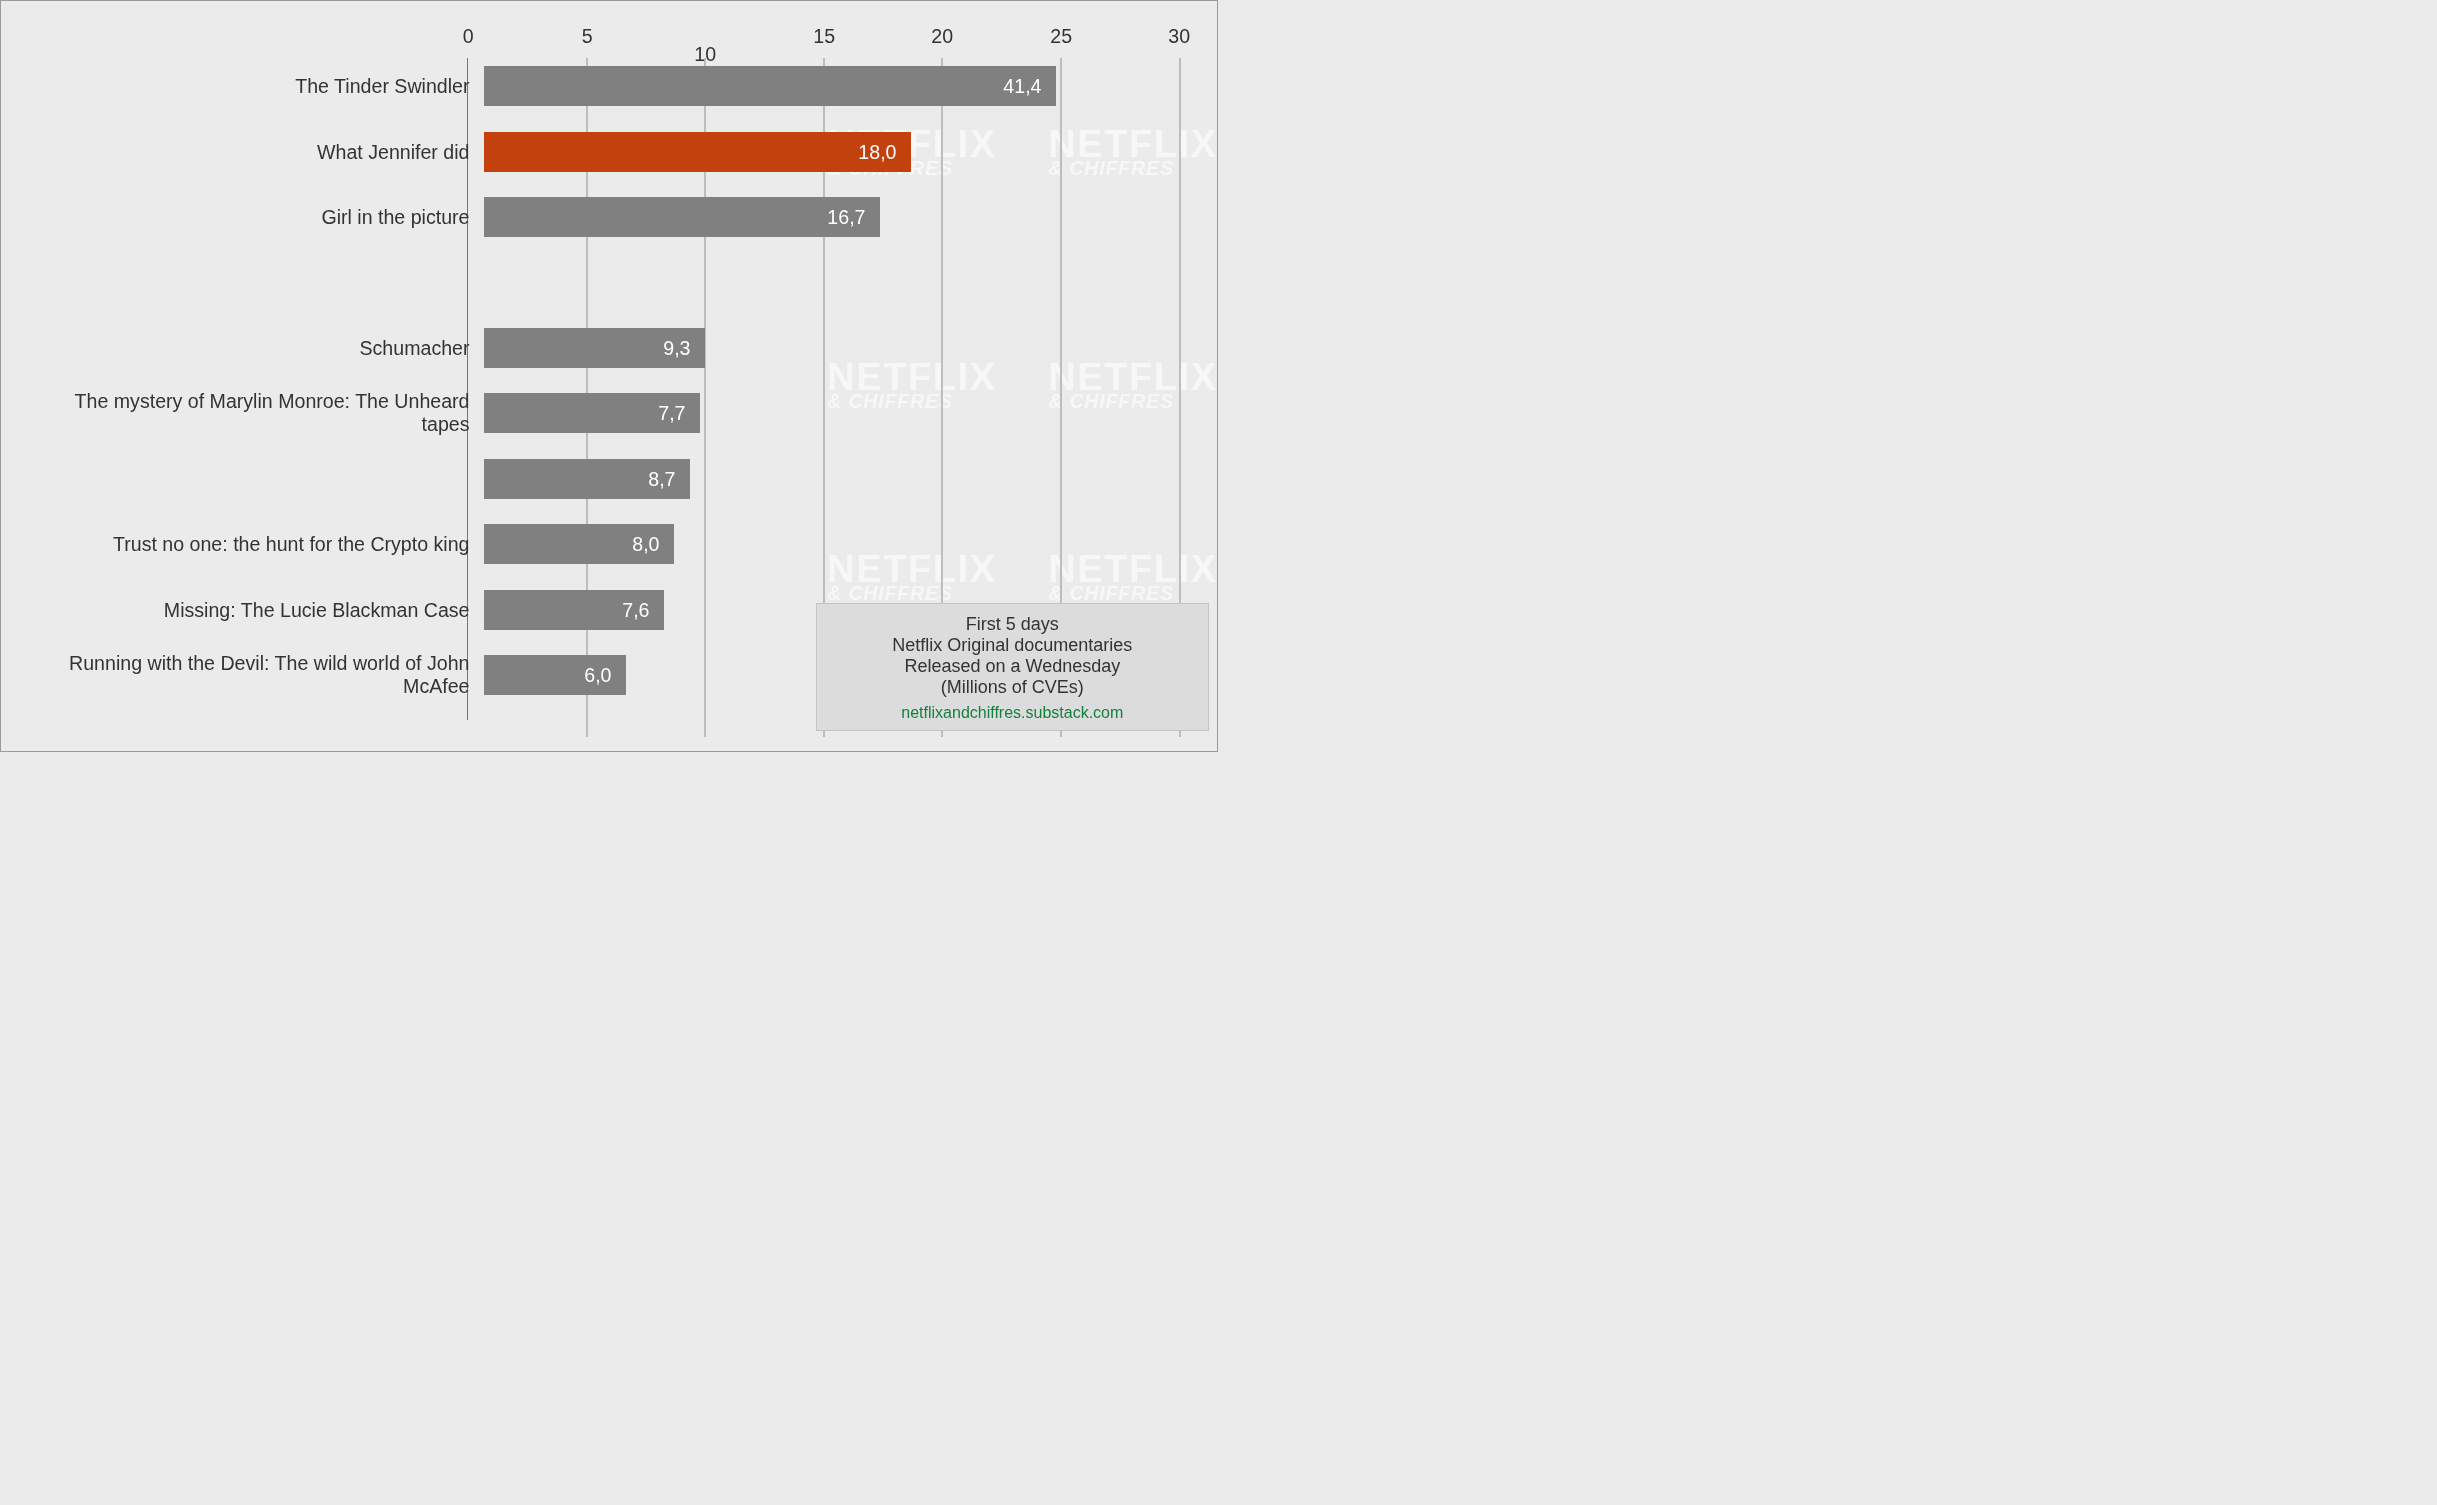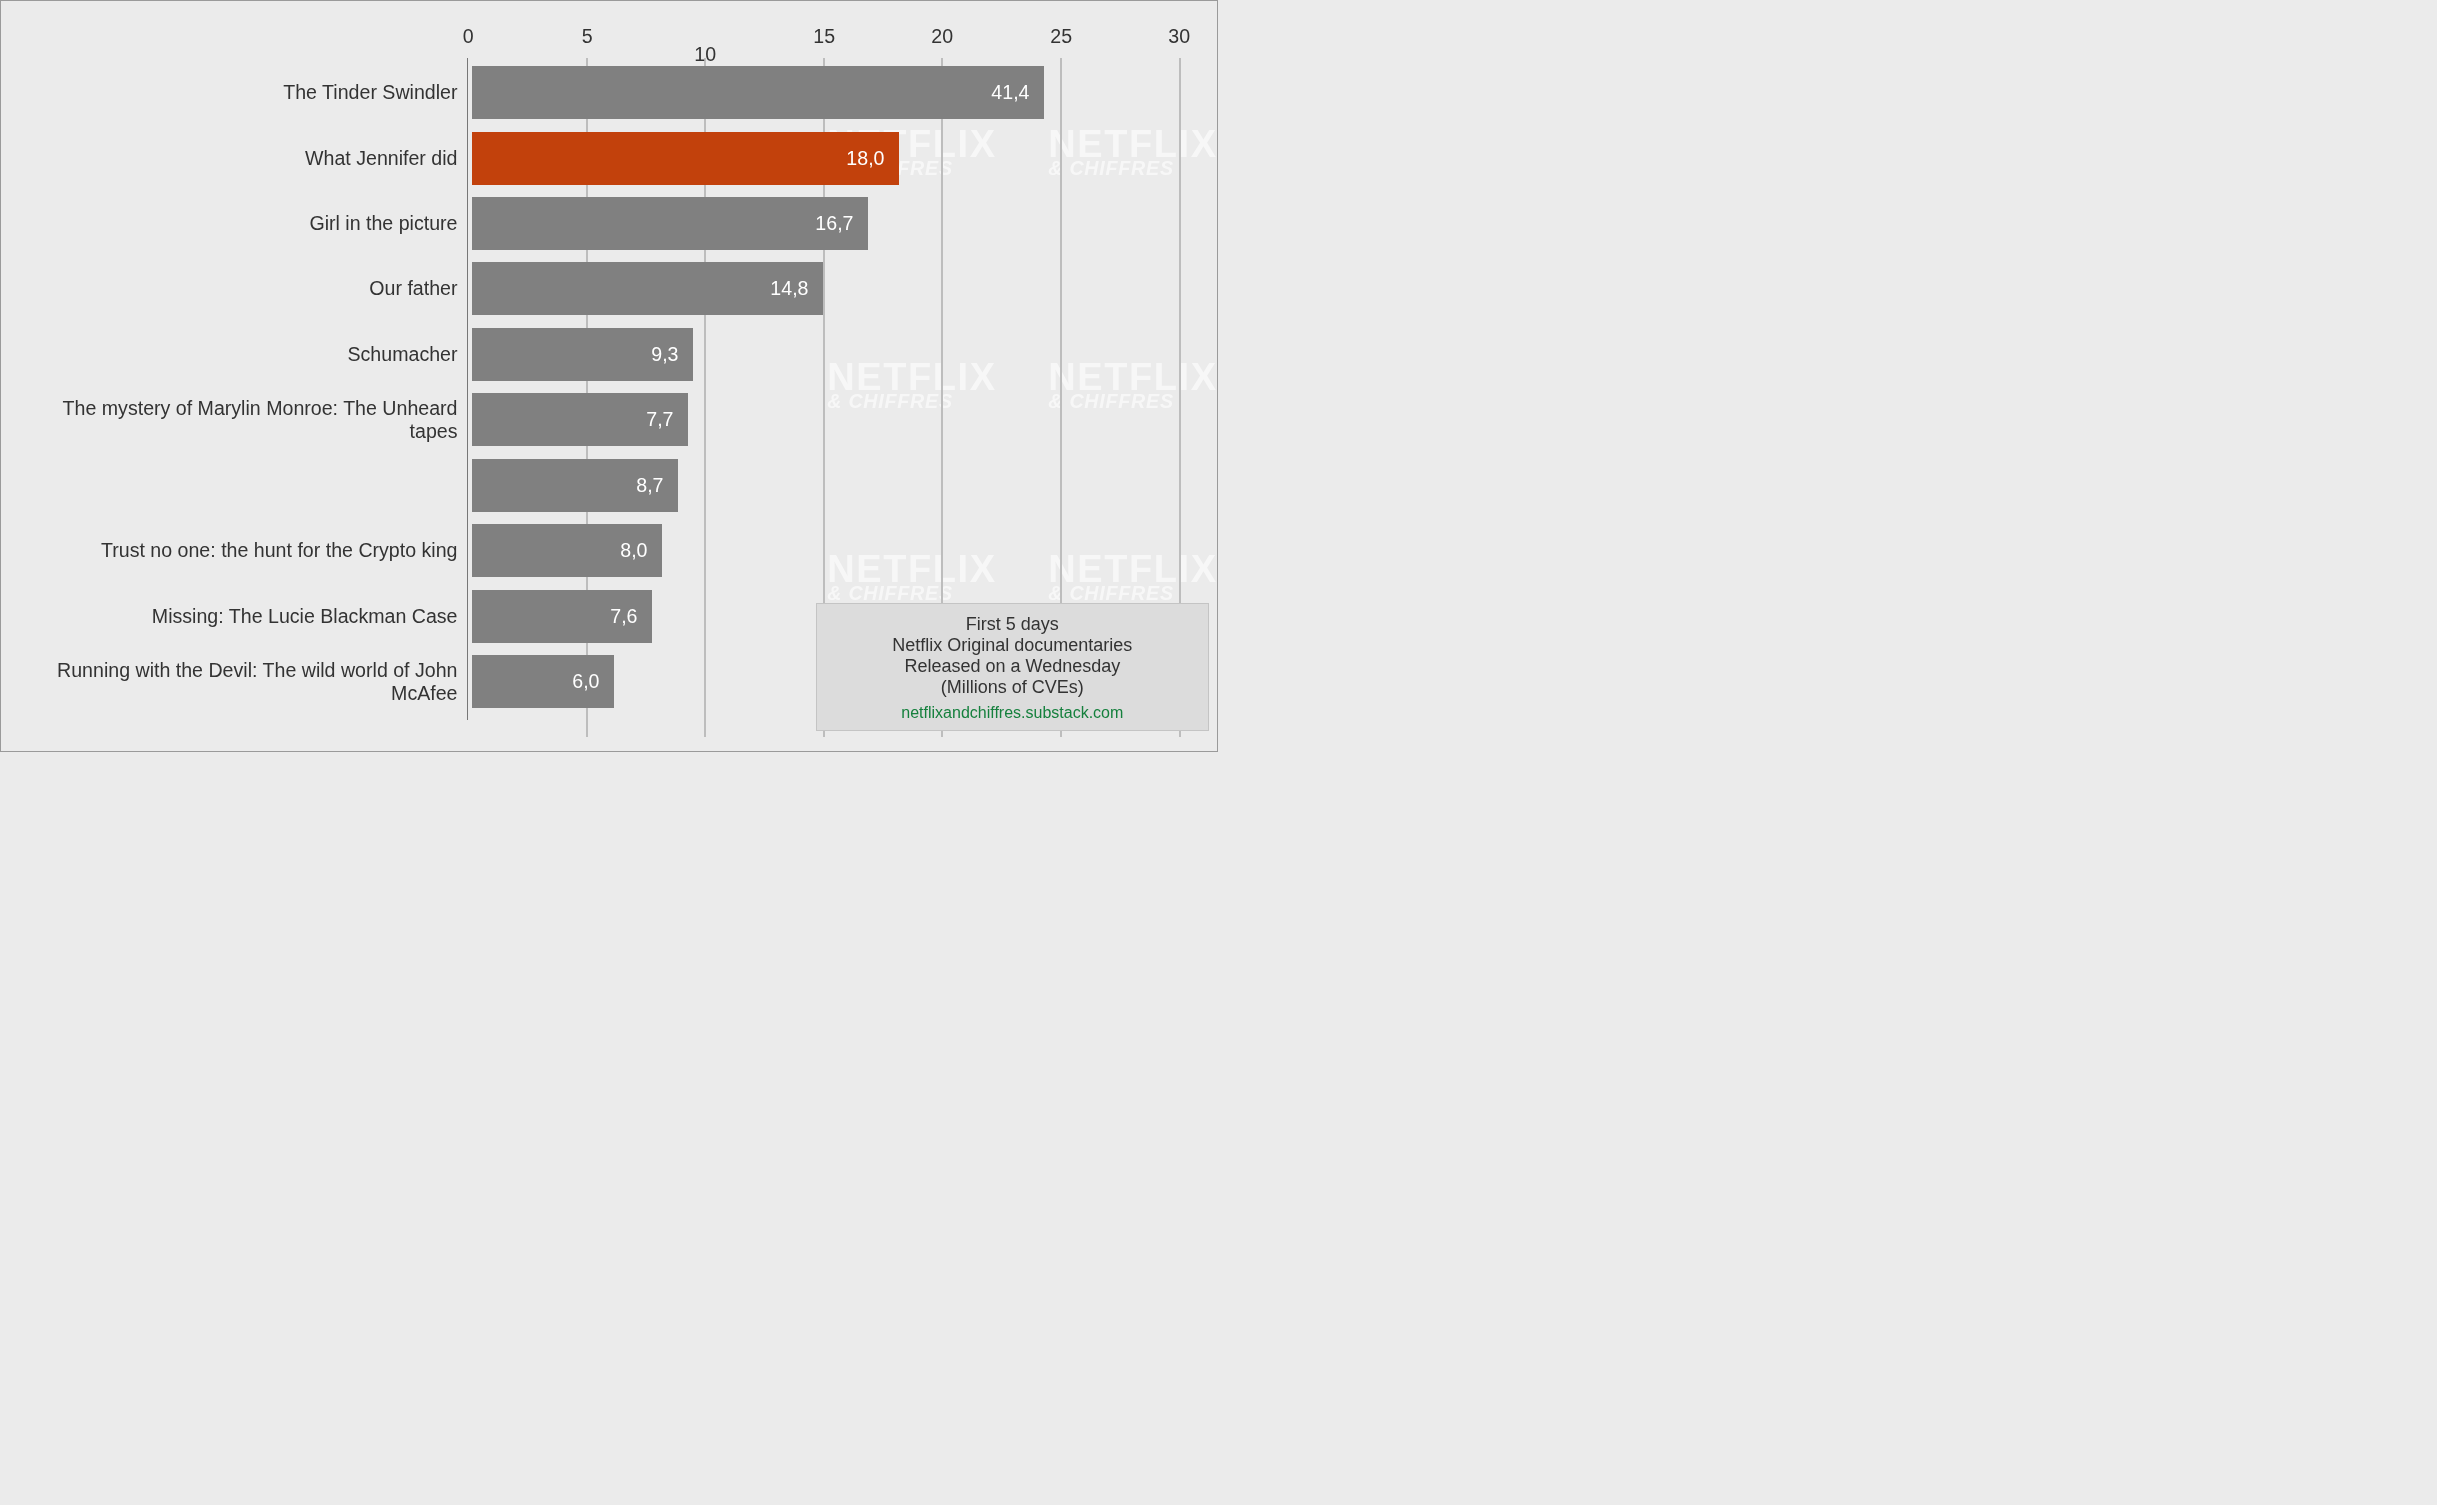--- a/index.html
+++ b/index.html
@@ -33,21 +33,21 @@
     border-left:1.6px solid #777;
   }
   .xline{
     position:absolute;top:0;bottom:-16.4px;width:1.6px;background:#bdbdbd;
   }
   .xlabel{
     position:absolute;top:-33px;transform:translateX(-50%);
     font-size:19.6px;color:#333;
   }
   .bar-row{
-    position:absolute;left:4px;width:100%;height:53px;
+    position:absolute;left:16px;width:100%;height:40px;
   }
   .bar{
     position:absolute;left:0;top:0;height:100%;
     background:#808080;
     display:flex;align-items:center;justify-content:flex-end;
     padding-right:14.7px;box-sizing:border-box;
     color:#fff;font-size:19.6px;
   }
   .bar.highlight{background:#c2410c;}
   .ylabel{
@@ -138,24 +138,20 @@
           <div class="bar" style="width: 572px;">41,4</div>
         </div>
         <div class="bar-row" style="top: 74px;">
           <div class="ylabel">What Jennifer did</div>
           <div class="bar highlight" style="width: 427px;">18,0</div>
         </div>
         <div class="bar-row" style="top: 139px;">
           <div class="ylabel">Girl in the picture</div>
           <div class="bar" style="width: 396px;">16,7</div>
         </div>
-        <div class="bar-row" style="top: 204px;">
-          <div class="ylabel">Our father</div>
-          <div class="bar" style="width: 351px;">14,8</div>
-        </div>
         <div class="bar-row" style="top: 270px;">
           <div class="ylabel">Schumacher</div>
           <div class="bar" style="width: 221px;">9,3</div>
         </div>
         <div class="bar-row" style="top: 335px;">
           <div class="ylabel">The mystery of Marylin Monroe: The Unheard tapes</div>
           <div class="bar" style="width: 216px;">7,7</div>
         </div>
         <div class="bar-row" style="top: 401px;">
           <div class="bar" style="width: 206px;">8,7</div>

